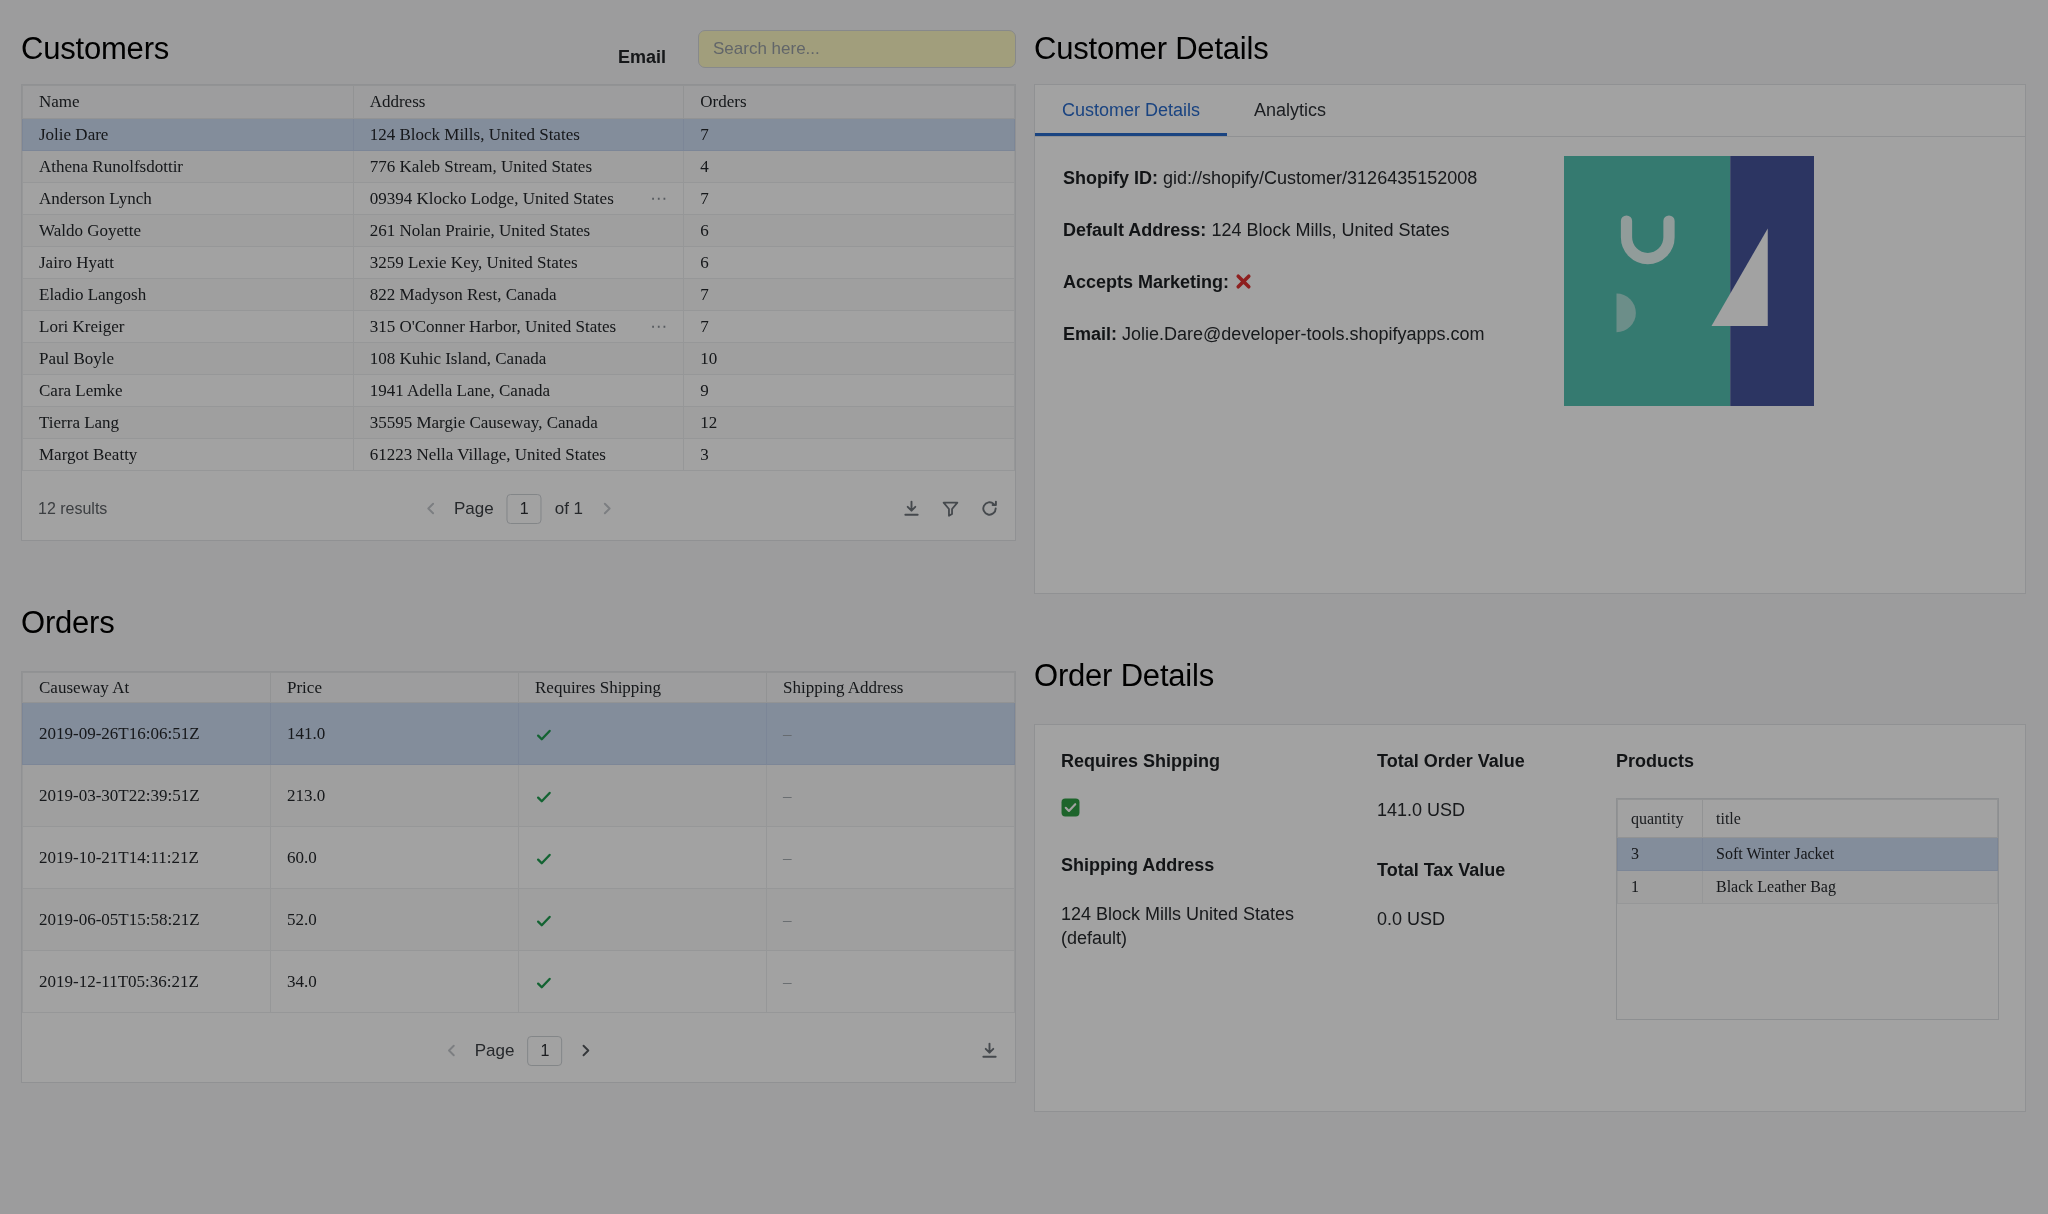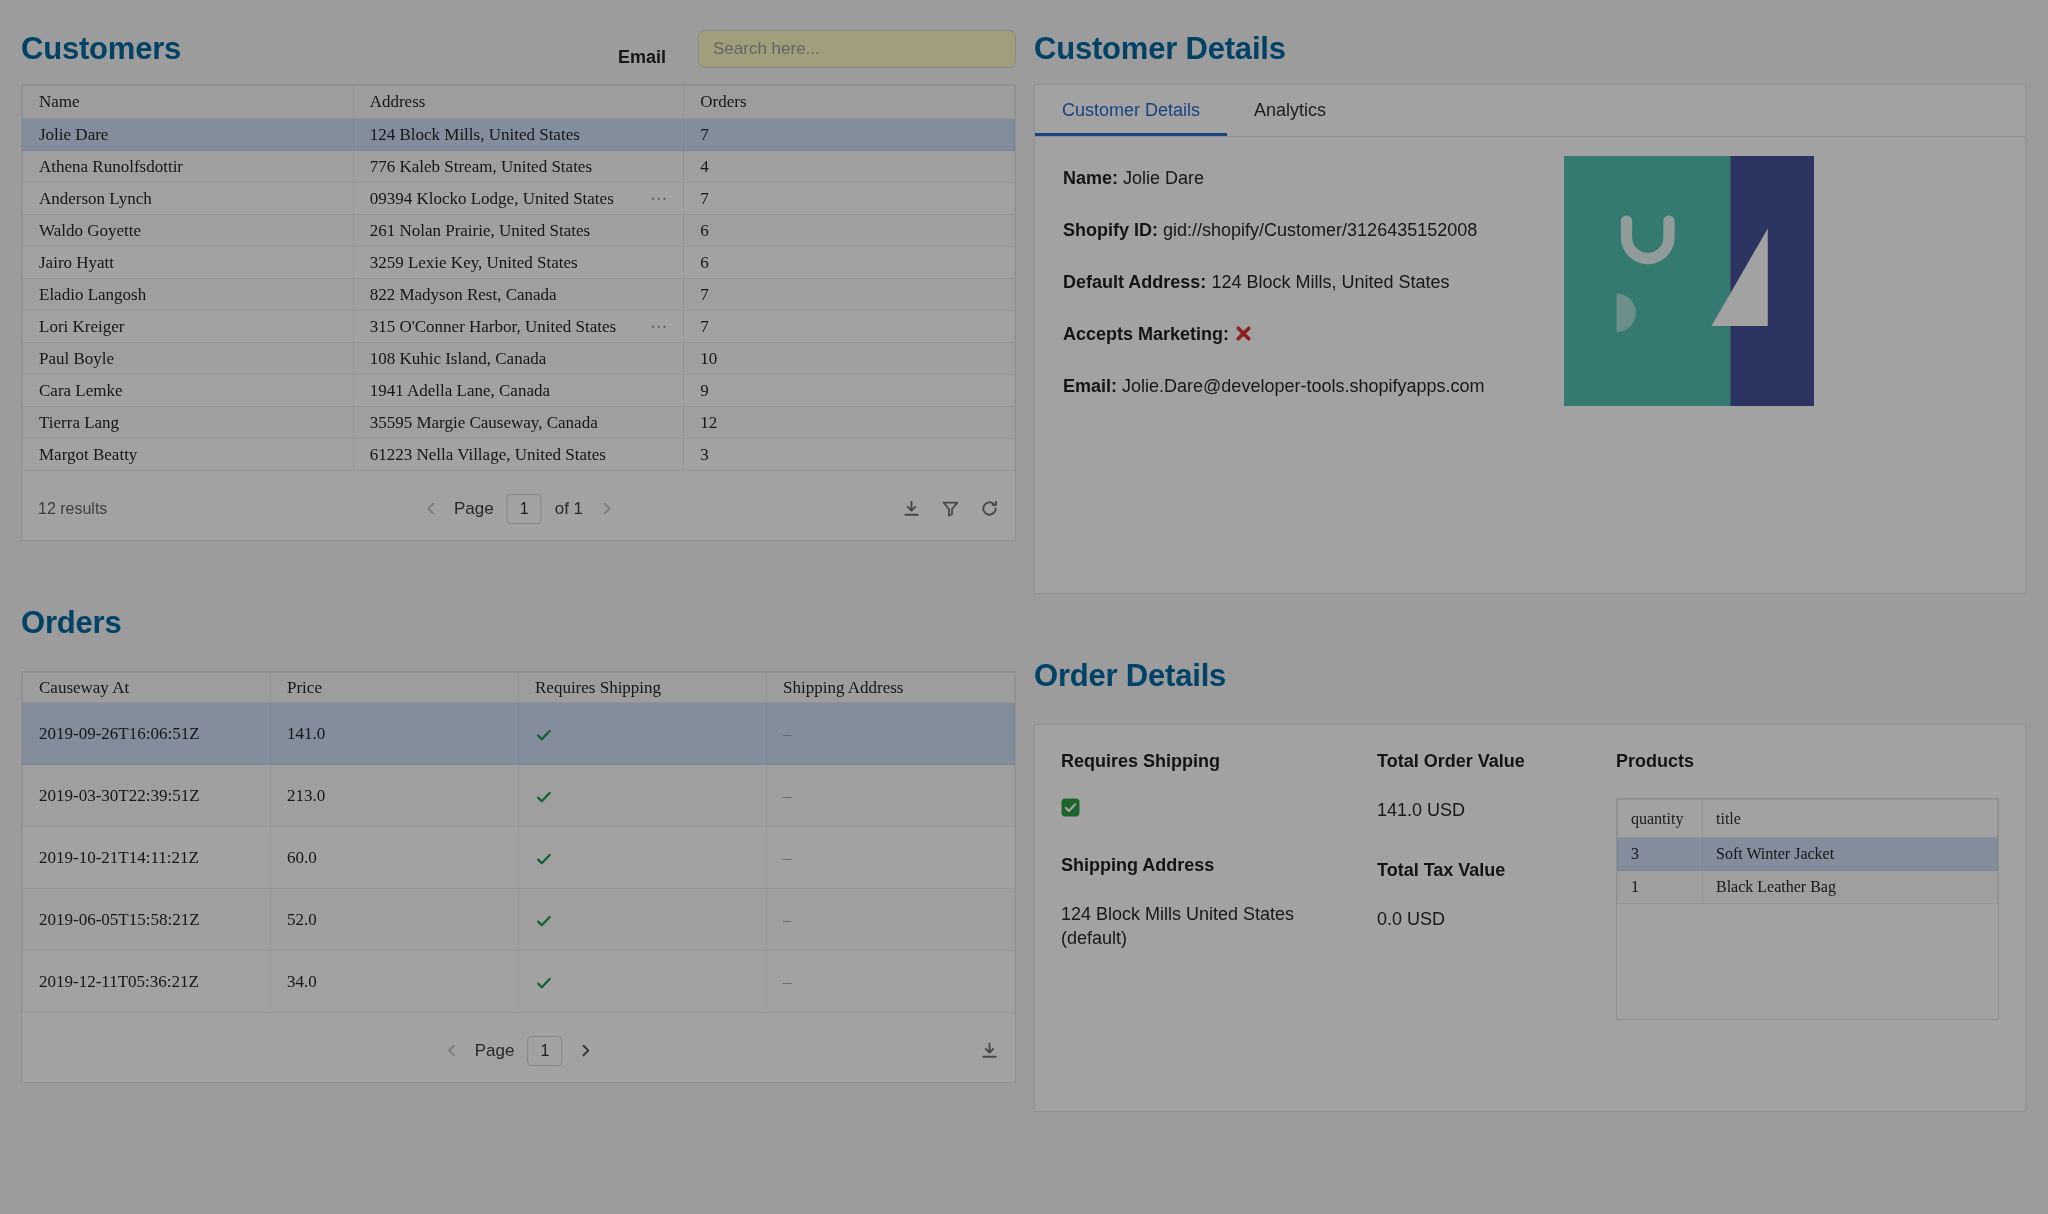--- a/index.html
+++ b/index.html
@@ -8,21 +8,21 @@
     font-family:"Liberation Sans", sans-serif;
     background:#f6f6f7;
     color:#1f2225;
     overflow:hidden;
     position:relative;
   }
   .screen { display:grid; grid-template-columns:1016px 1032px; width:2048px; height:1214px; }
   .col-left  { padding:14px 0 0 21px; }
   .col-right { padding:14px 22px 2px 18px; }
 
-  h1.section-title { font-size:31px; font-weight:700; color:#0369a1; letter-spacing:-0.2px; }
+  h1.section-title { font-size:31px; font-weight:400; color:#000000; letter-spacing:-0.2px; }
   .head-row { display:flex; align-items:center; justify-content:space-between; height:70px; }
 
   .search { display:flex; align-items:flex-end; gap:32px; }
   .search label { font-weight:700; font-size:18px; color:#23262a; }
   .search input {
     width:318px; height:38px; border:1px solid #d5d8db; border-radius:7px;
     padding:0 14px; font-size:17px; color:#33373c; background:#fef9c3;
     font-family:"Liberation Sans", sans-serif;
   }
   .search input::placeholder { color:#9aa0a6; }
@@ -336,21 +336,20 @@
     <section>
       <div class="head-row">
         <h1 class="section-title">Customer Details</h1>
       </div>
       <div class="card card-right cd-card">
         <div class="tabs" id="cd-tabs">
             <div class="tab active">Customer Details</div>
             <div class="tab">Analytics</div>
           </div>
         <div class="details" id="cd-fields">
-            <div class="field"><b>Name:</b> <span class="val">Jolie Dare</span></div>
             <div class="field"><b>Shopify ID:</b> <span class="val">gid://shopify/Customer/3126435152008</span></div>
             <div class="field"><b>Default Address:</b> <span class="val">124 Block Mills, United States</span></div>
             <div class="field"><b>Accepts Marketing:</b> <span><svg class="ic ic-emoji" viewBox="0 0 18 18">
                   <path d="M4 4l10 10M14 4 4 14" stroke="#e03131" stroke-width="3.4" stroke-linecap="round"></path>
                 </svg></span></div>
             <div class="field"><b>Email:</b> <span class="val">Jolie.Dare@developer-tools.shopifyapps.com</span></div>
           </div>
         <div class="avatar">
           <svg viewBox="0 0 200 200" width="250" height="250">
             <rect x="0" y="0" width="133" height="200" fill="#54c1b1"></rect>

